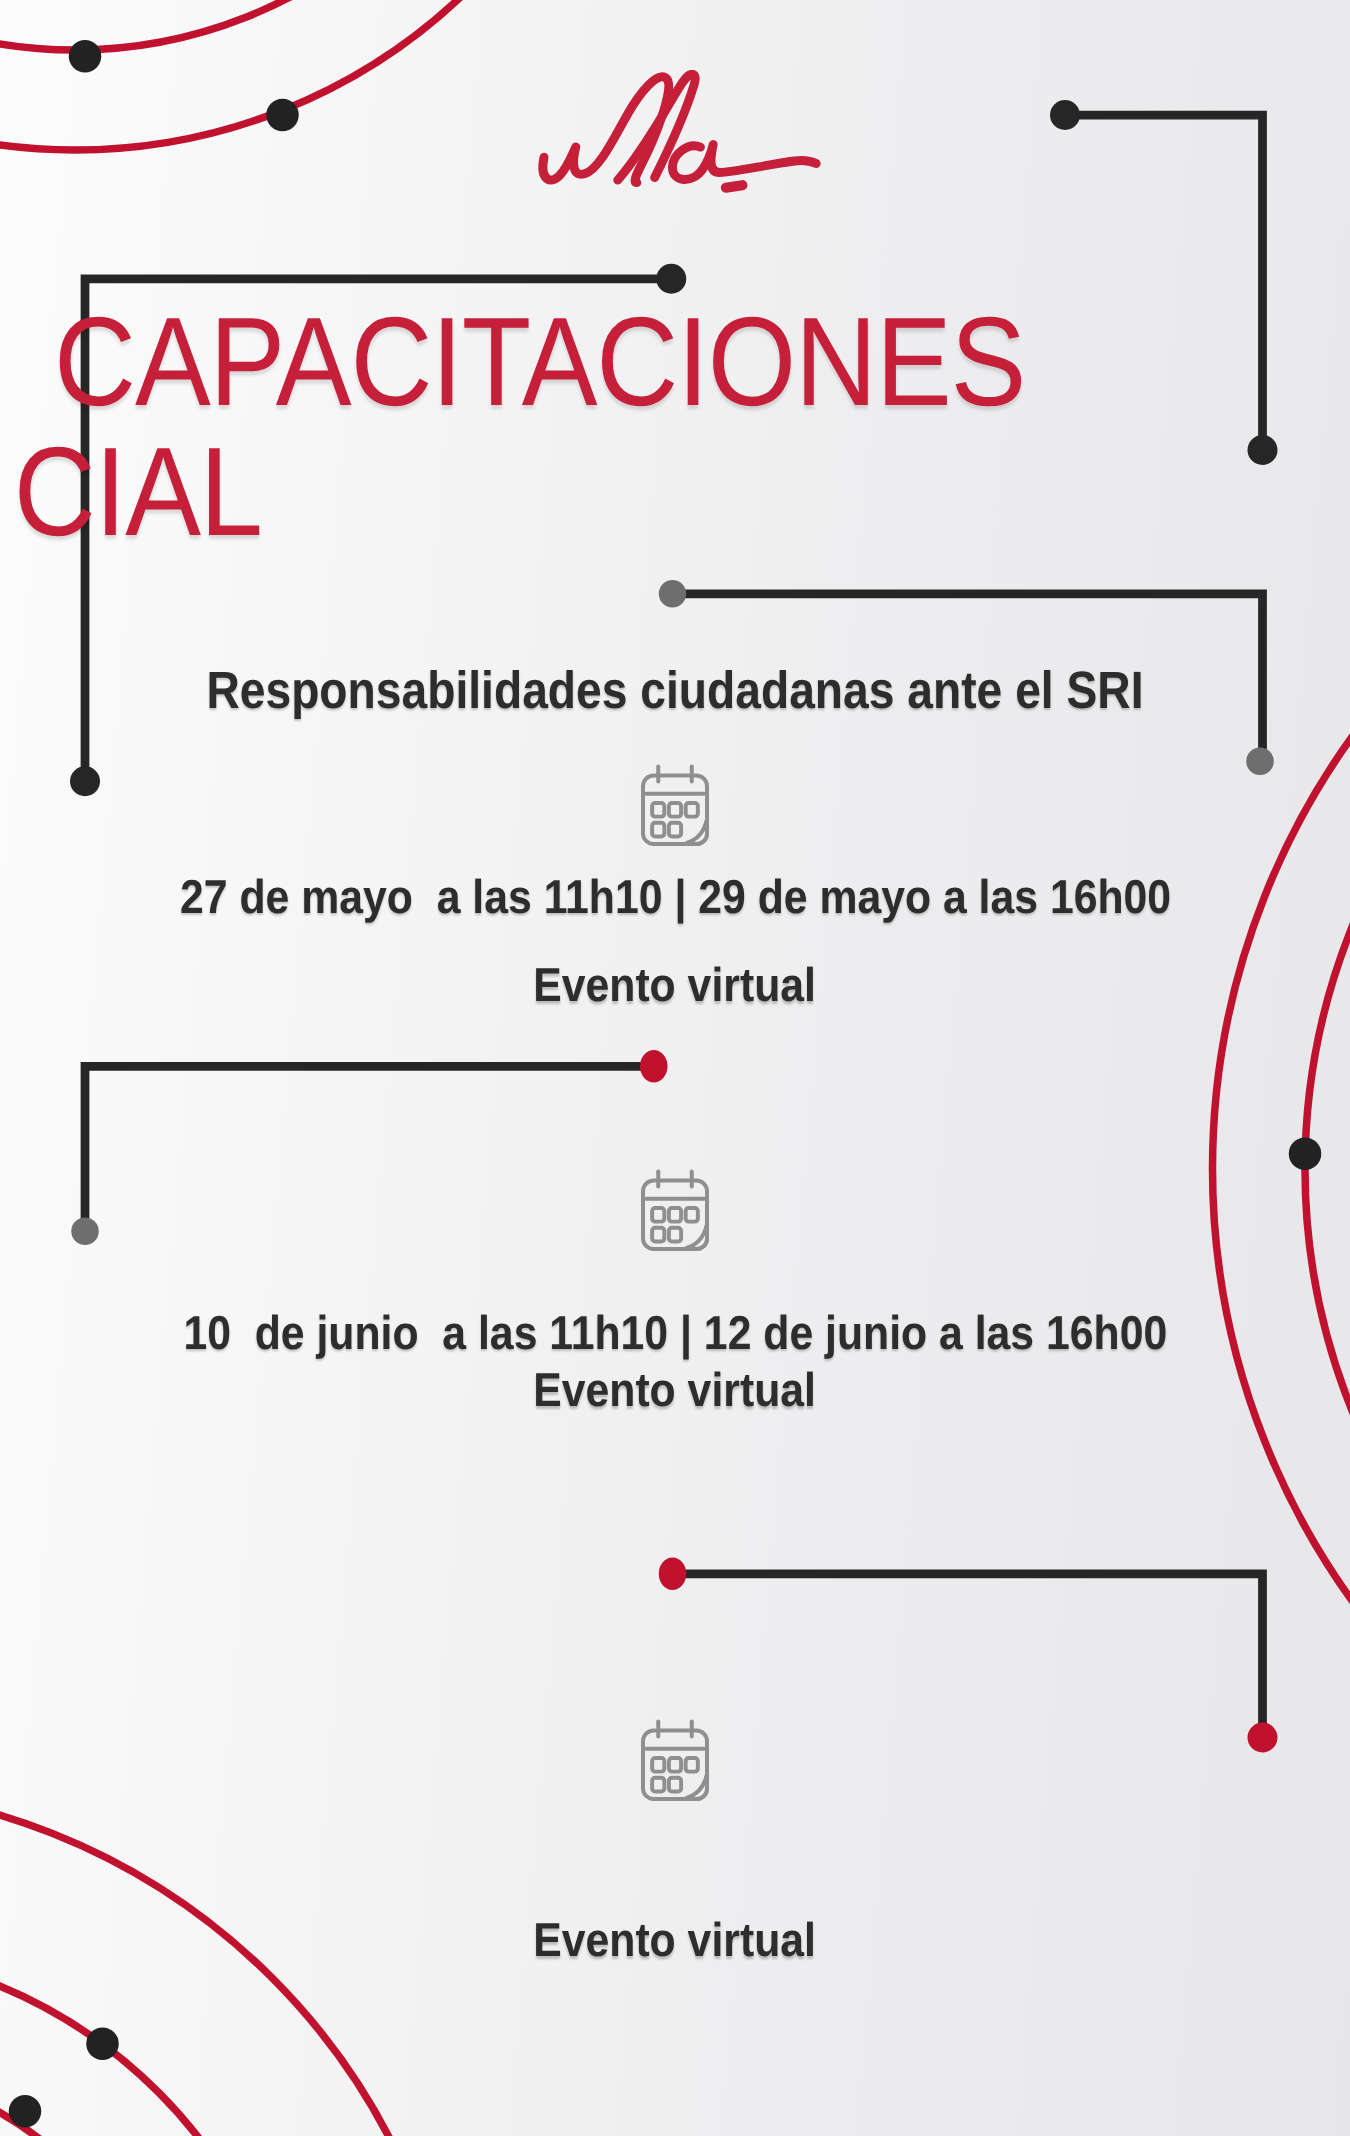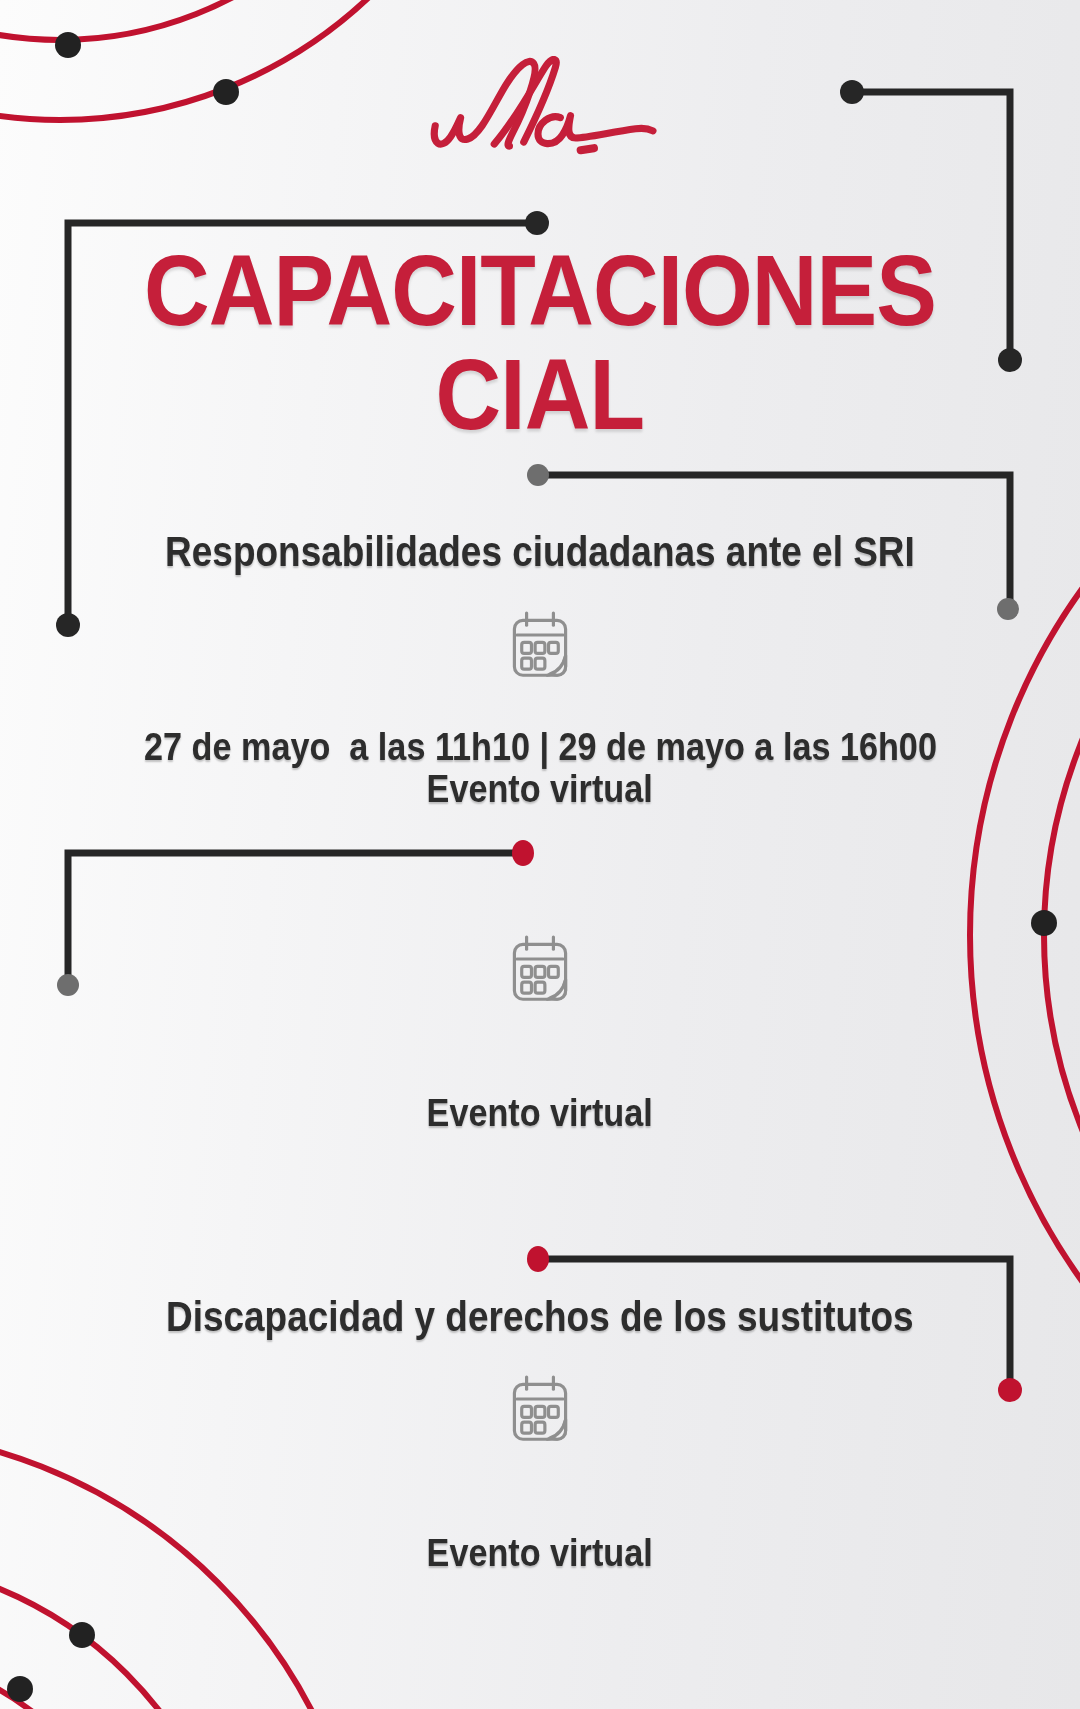--- a/index.html
+++ b/index.html
@@ -7,22 +7,22 @@
     position:relative;
     width:1080px;height:1709px;
     overflow:hidden;
     font-family:"Liberation Sans", sans-serif;
     background:linear-gradient(95deg,#fcfcfc 0%,#f5f5f6 28%,#ededef 62%,#e7e7e9 100%);
   }
   .deco{position:absolute;left:0;top:0;width:1080px;height:1709px;pointer-events:none;}
   .logo{position:absolute;left:423px;top:56px;width:234px;height:108px;}
   .title{
     position:absolute;left:0;right:0;top:238px;
-    text-align:center;color:#C51F3A;
-    font-weight:700;font-size:101px;line-height:104px;letter-spacing:-1px;
+    color:#C51F3A;
+    font-weight:400;font-size:101px;line-height:104px;letter-spacing:-1px;
     text-shadow:0 3px 3px rgba(0,0,0,.13);
   }
   .title .tline{display:inline-block;transform:scaleX(.9);transform-origin:center;white-space:pre;}
   .evt-title,.evt-date,.evt-mode{
     position:absolute;left:0;right:0;text-align:center;color:#2d2d2d;font-weight:700;
     text-shadow:0 2px 2px rgba(0,0,0,.22);
   }
   .evt-title{font-size:42px;line-height:46px;}
   .evt-date,.evt-mode{font-size:38px;line-height:42px;}
   .cond{display:inline-block;transform:scaleX(.88);transform-origin:center;white-space:pre;}
@@ -110,47 +110,47 @@
       <line x1="43" y1="5" x2="43" y2="15"></line>
     <line x1="13" y1="23" x2="51" y2="23"></line>
     <rect x="17" y="29" width="8" height="9" rx="2"></rect>
       <rect x="28" y="29" width="8" height="9" rx="2"></rect>
       <rect x="39" y="29" width="8" height="9" rx="2"></rect>
     <rect x="17" y="42" width="8" height="9" rx="2"></rect>
       <rect x="28" y="42" width="8" height="9" rx="2"></rect>
     <path d="M53,40 C51,50 46,55 38,56"></path>
     <path d="M53,40 C51,48 47,53 40,55 L46,56 C50,56 53,53 53,49 Z" fill="#f1f1f2"></path>
   </svg>
-  <div class="evt-date" style="top:726px">
+  <div class="evt-date" style="top:697px">
     <span class="cond2">27 de mayo  a las 11h10 | 29 de mayo a las 16h00</span>
   </div>
   <div class="evt-mode" style="top:768px">
     <span class="cond2">Evento virtual</span>
   </div>
 
   <svg id="cal2" class="cal" viewBox="0 0 64 64" stroke="#8F8F8F" stroke-width="2.6" fill="none" stroke-linecap="round" stroke-linejoin="round">
     <rect x="11" y="11" width="42" height="45" rx="7"></rect>
     <line x1="21" y1="5" x2="21" y2="15"></line>
       <line x1="43" y1="5" x2="43" y2="15"></line>
     <line x1="13" y1="23" x2="51" y2="23"></line>
     <rect x="17" y="29" width="8" height="9" rx="2"></rect>
       <rect x="28" y="29" width="8" height="9" rx="2"></rect>
       <rect x="39" y="29" width="8" height="9" rx="2"></rect>
     <rect x="17" y="42" width="8" height="9" rx="2"></rect>
       <rect x="28" y="42" width="8" height="9" rx="2"></rect>
     <path d="M53,40 C51,50 46,55 38,56"></path>
     <path d="M53,40 C51,48 47,53 40,55 L46,56 C50,56 53,53 53,49 Z" fill="#f1f1f2"></path>
   </svg>
+  <div class="evt-date" style="top:1046px">
+    <span class="cond2">10  de junio  a las 11h10 | 12 de junio a las 16h00</span>
+  </div>
   <div class="evt-mode" style="top:1092px">
     <span class="cond2">Evento virtual</span>
   </div>
 
-  <div class="evt-title" style="top:1294px">
-    <span class="cond">Discapacidad y derechos de los sustitutos</span>
-  </div>
   <svg id="cal3" class="cal" viewBox="0 0 64 64" stroke="#8F8F8F" stroke-width="2.6" fill="none" stroke-linecap="round" stroke-linejoin="round">
     <rect x="11" y="11" width="42" height="45" rx="7"></rect>
     <line x1="21" y1="5" x2="21" y2="15"></line>
       <line x1="43" y1="5" x2="43" y2="15"></line>
     <line x1="13" y1="23" x2="51" y2="23"></line>
     <rect x="17" y="29" width="8" height="9" rx="2"></rect>
       <rect x="28" y="29" width="8" height="9" rx="2"></rect>
       <rect x="39" y="29" width="8" height="9" rx="2"></rect>
     <rect x="17" y="42" width="8" height="9" rx="2"></rect>
       <rect x="28" y="42" width="8" height="9" rx="2"></rect>

